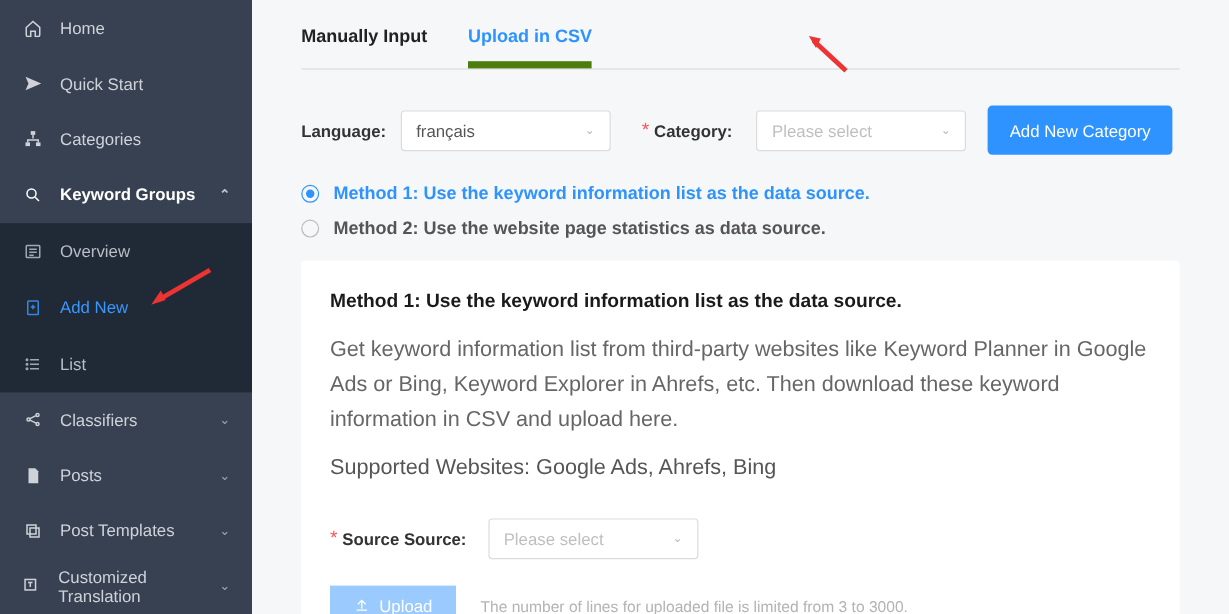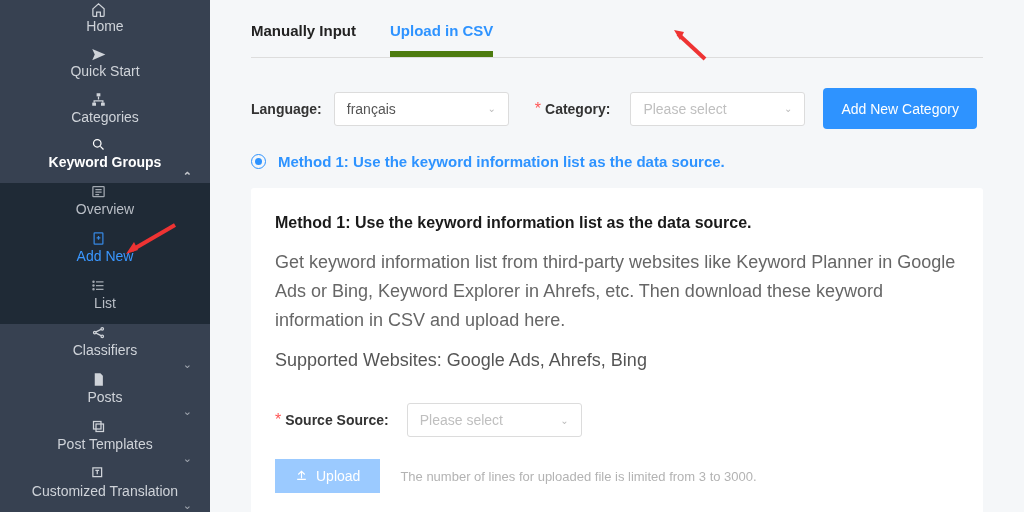--- a/index.html
+++ b/index.html
@@ -1,20 +1,20 @@
 <!DOCTYPE html>
 <html><head>
 <meta charset="utf-8">
 <style>
   * { box-sizing: border-box; margin: 0; padding: 0; font-family: "Helvetica Neue", Arial, sans-serif; }
   body { width: 1024px; height: 512px; overflow: hidden; background:#f0f2f4; }
   .app { display:flex; width:100%; height:100%; }
   
   .sidebar { width:210px; height:100%; background:#374151; color:#cfd3d9; display:flex; flex-direction:column; font-size:14px; }
-  .nav-item, .sub-item { display:flex; align-items:center; padding:0 18px; height:47px; cursor:pointer;flex-direction:column; }
+  .nav-item, .sub-item { display:flex; align-items:center; padding:0 18px; height:47px; cursor:pointer; }
   .nav-item .icon, .sub-item .icon { width:18px; height:18px; margin-right:14px; display:inline-flex; align-items:center; justify-content:center; }
   .nav-item .chev { margin-left:auto; font-size:11px; opacity:.7; }
   .submenu { background:#1f2a36; }
   .sub-item { padding-left:18px; color:#b9bec6; }
   .sub-item.active { color:#3a97ff; }
   .sub-item .icon svg { opacity:.85; }
   .nav-item.expanded { font-weight:600; color:#ffffff; }
   
   .content { flex:1; background:#f5f7f9; padding:18px 41px; overflow:auto; }
   .tabs { display:flex; border-bottom:1px solid #ddd; }
@@ -183,20 +183,24 @@
         <span class="caret">⌄</span>
       </div>
       <button class="btn-primary">Add New Category</button>
     </div>
 
     <div class="radios">
       <div class="radio-row selected">
         <span class="radio-dot"></span>
         <span>Method 1: Use the keyword information list as the data source.</span>
       </div>
+      <div class="radio-row">
+        <span class="radio-dot"></span>
+        <span>Method 2: Use the website page statistics as data source.</span>
+      </div>
     </div>
 
     <div class="card">
       <h3>Method 1: Use the keyword information list as the data source.</h3>
       <p>Get keyword information list from third-party websites like Keyword Planner in Google Ads or Bing, Keyword Explorer in Ahrefs, etc. Then download these keyword information in CSV and upload here.</p>
       <p class="supported">Supported Websites: Google Ads, Ahrefs, Bing</p>
       <div class="source-row">
         <span class="req">*</span>
         <span class="label" style="margin-right:18px;">Source Source:</span>
         <div class="select placeholder" style="min-width:175px;">

